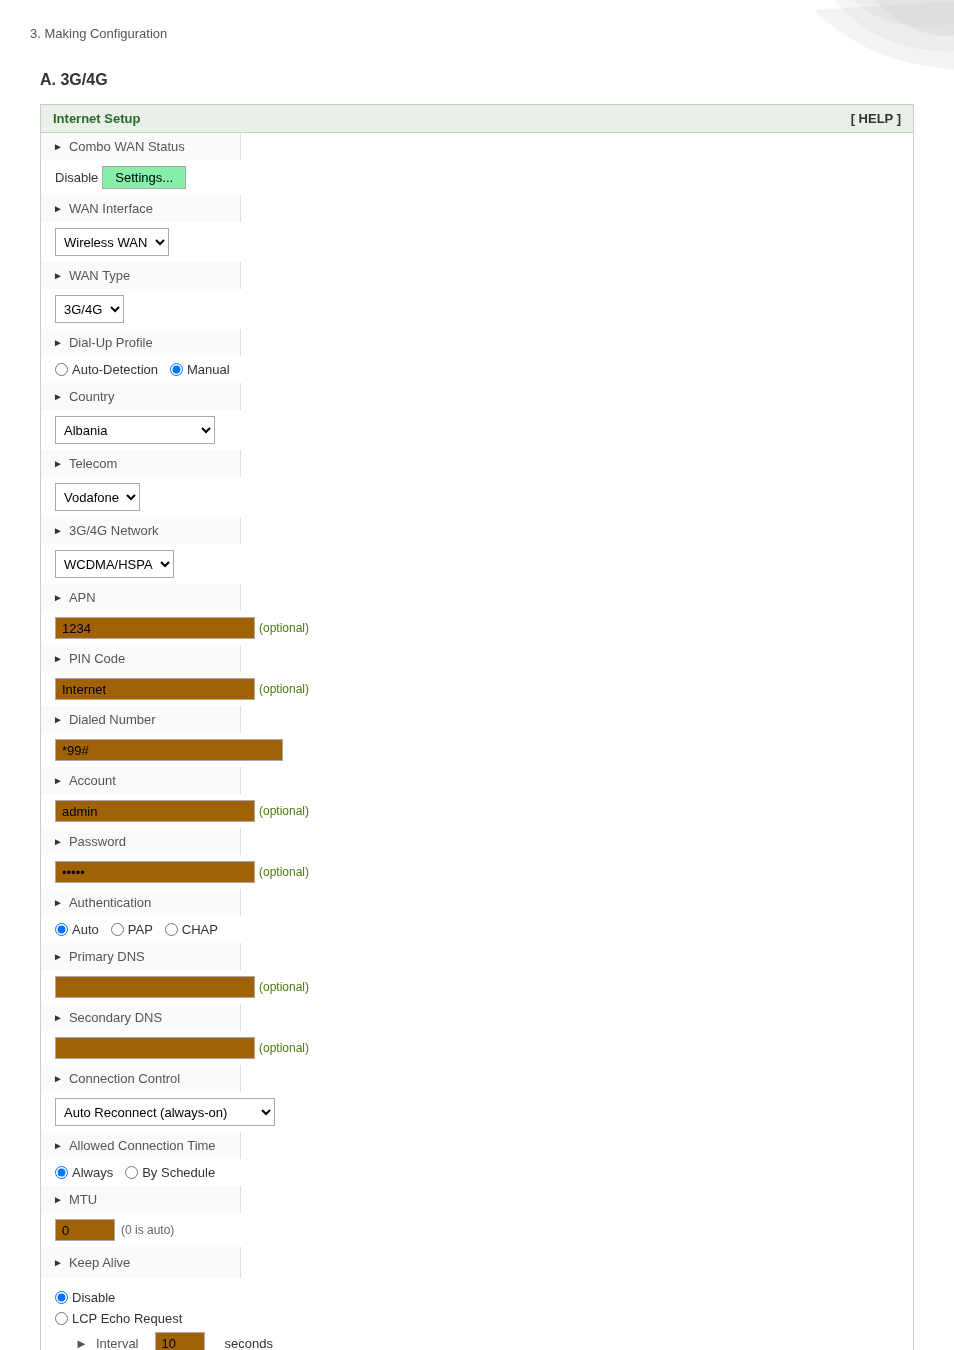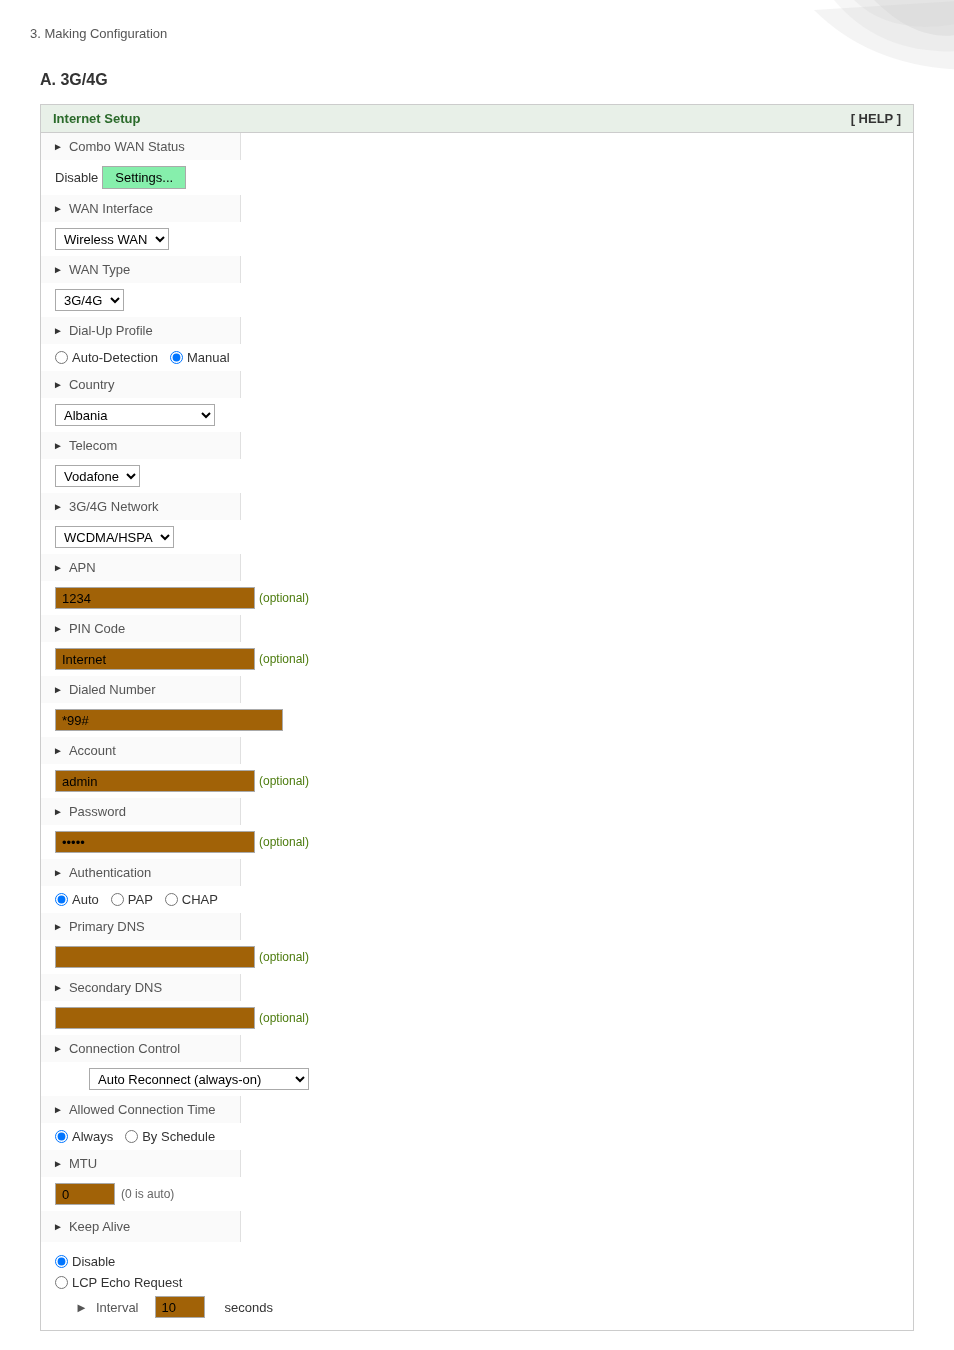--- a/index.html
+++ b/index.html
@@ -116,21 +116,21 @@
       border: 1px solid #aaa;
       padding: 2px 6px;
       font-size: 13px;
       height: 22px;
       background: #a16207;
     }
     select {
       border: 1px solid #aaa;
       padding: 2px 4px;
       font-size: 13px;
-      height: 22px;
+      height: 28px;
       background: #fff;
       cursor: pointer;
     }
     button {
       border: 1px solid #aaa;
       padding: 3px 12px;
       font-size: 13px;
       background: #86efac;
       cursor: pointer;
     }
@@ -423,21 +423,21 @@
           <span class="optional">(optional)</span>
         </td>
       </tr>
 
       <tr>
         <td class="row-label" style="width:200px; border-right:1px solid #e0e0e0; background:#fafafa; padding:6px 12px; vertical-align:middle;">
           <span class="arrow">►</span>
           <span>Connection Control</span>
         </td>
         <td class="row-value" style="padding:6px 14px;">
-          <select style="min-width:220px;margin-left:34px;">
+          <select style="min-width:220px;">
             <option>Auto Reconnect (always-on)</option>
           </select>
         </td>
       </tr>
 
       <tr>
         <td class="row-label" style="width:200px; border-right:1px solid #e0e0e0; background:#fafafa; padding:6px 12px; vertical-align:middle;">
           <span class="arrow">►</span>
           <span>Allowed Connection Time</span>
         </td>

